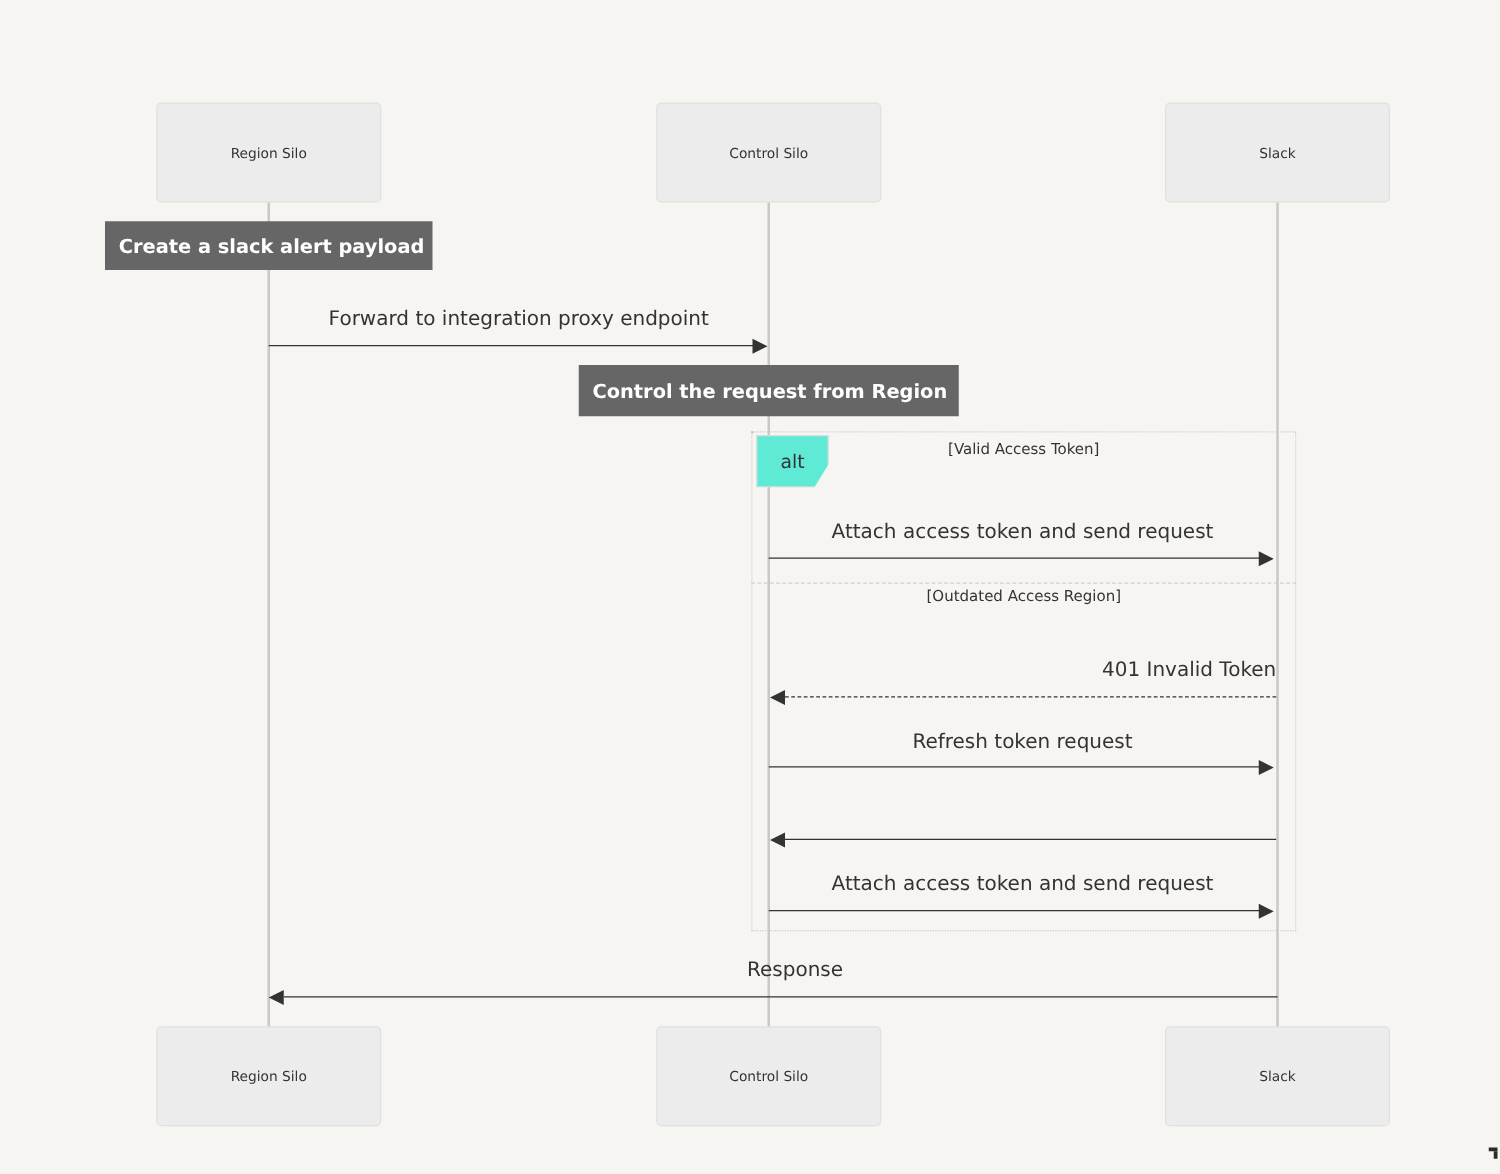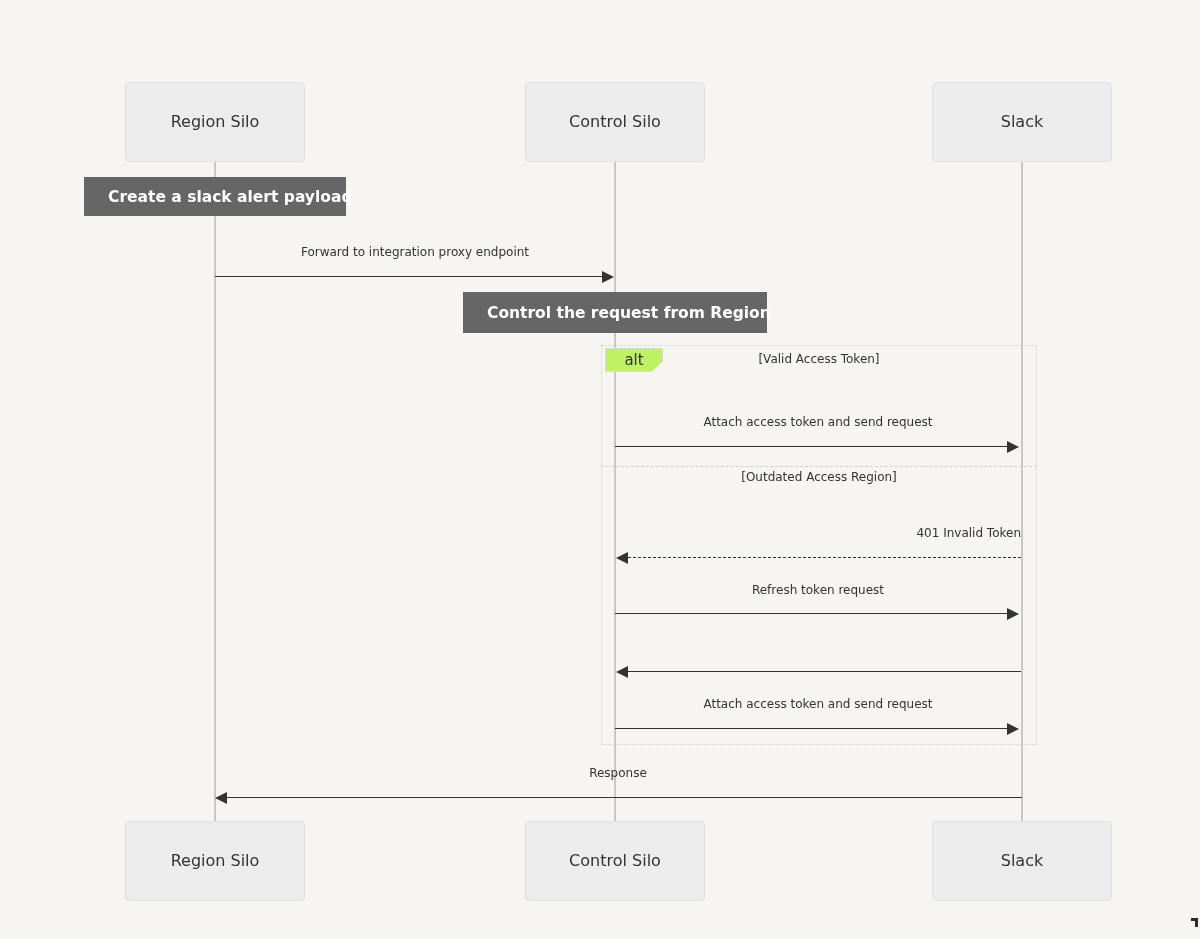--- a/index.html
+++ b/index.html
@@ -34,63 +34,63 @@
     width: 180px;
     height: 80px;
     background: #ececec;
     border: 1px solid #e0e0e0;
     border-radius: 4px;
     display: flex;
     align-items: center;
     justify-content: center;
     box-sizing: border-box;
     color: #333333;
-    font-size: 16px;
+    font-size: 11px;
     line-height: 1;
     z-index: 4;
   }
   .participant span { pointer-events: none; }
   
   .note {
     position: absolute;
     background: #666666;
     color: #ffffff;
     font-size: 15.5px;
     font-weight: bold;
     display: flex;
     align-items: center;
     box-sizing: border-box;
-    padding: 0 24px;
+    padding: 0 11px;
     z-index: 5;
     white-space: nowrap;
   }
   
   .alt-frame {
     position: absolute;
     border: 1.6px dotted #cfcfcb;
     box-sizing: border-box;
     z-index: 1;
   }
   .alt-divider {
     position: absolute;
     border-top: 1.6px dashed #cfcfcb;
     height: 0;
     z-index: 2;
   }
   .alt-tag {
     position: absolute;
-    background: #bef264;
+    background: #5eead4;
     border: 1px solid #dcdcda;
     color: #333333;
     font-size: 15px;
     display: flex;
     align-items: center;
     justify-content: center;
     box-sizing: border-box;
-    height: 24px;
+    height: 42px;
     width: 58px;
     z-index: 6;
     -webkit-clip-path: polygon(0 0, 100% 0, 100% 55%, 80% 100%, 0 100%);
     clip-path: polygon(0 0, 100% 0, 100% 55%, 80% 100%, 0 100%);
   }
   .alt-condition {
     position: absolute;
     color: #333333;
     font-size: 12px;
     text-align: center;
@@ -119,21 +119,21 @@
     border-left: 12px solid #333333;
   }
   .arrow-head.left {
     border-top: 6px solid transparent;
     border-bottom: 6px solid transparent;
     border-right: 12px solid #333333;
   }
   .msg-label {
     position: absolute;
     color: #333333;
-    font-size: 12px;
+    font-size: 16px;
     text-align: center;
     z-index: 3;
     white-space: nowrap;
   }
   .corner-artifact {
     position: absolute;
     right: 2px;
     bottom: 12px;
     width: 9px;
     height: 9px;
@@ -223,21 +223,21 @@
 
   <div class="msg-line" style="left:628px; top:671px; width:393px;"></div>
   <div class="arrow-head left" style="left:616px; top:666px;"></div>
 
   <div class="msg-label" style="left:615px; top:697px; width:406px;">
     <span>Attach access token and send request</span>
   </div>
   <div class="msg-line" style="left:615px; top:728px; width:394px;"></div>
   <div class="arrow-head right" style="left:1007px; top:723px;"></div>
 
-  <div class="msg-label" style="left:215px; top:766px; width:806px;">
+  <div class="msg-label" style="left:215px; top:766px; width:806px;padding-left:18px;">
     <span>Response</span>
   </div>
   <div class="msg-line" style="left:227px; top:797px; width:795px;"></div>
   <div class="arrow-head left" style="left:215px; top:792px;"></div>
 
   <div class="participant" style="left:125px; top:821px;">
     <span>Region Silo</span>
   </div>
   <div class="participant" style="left:525px; top:821px;">
     <span>Control Silo</span>

